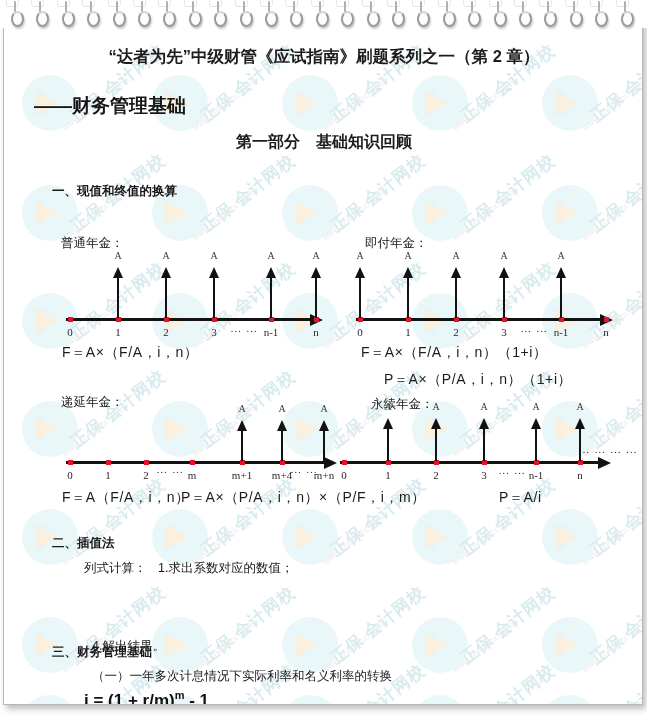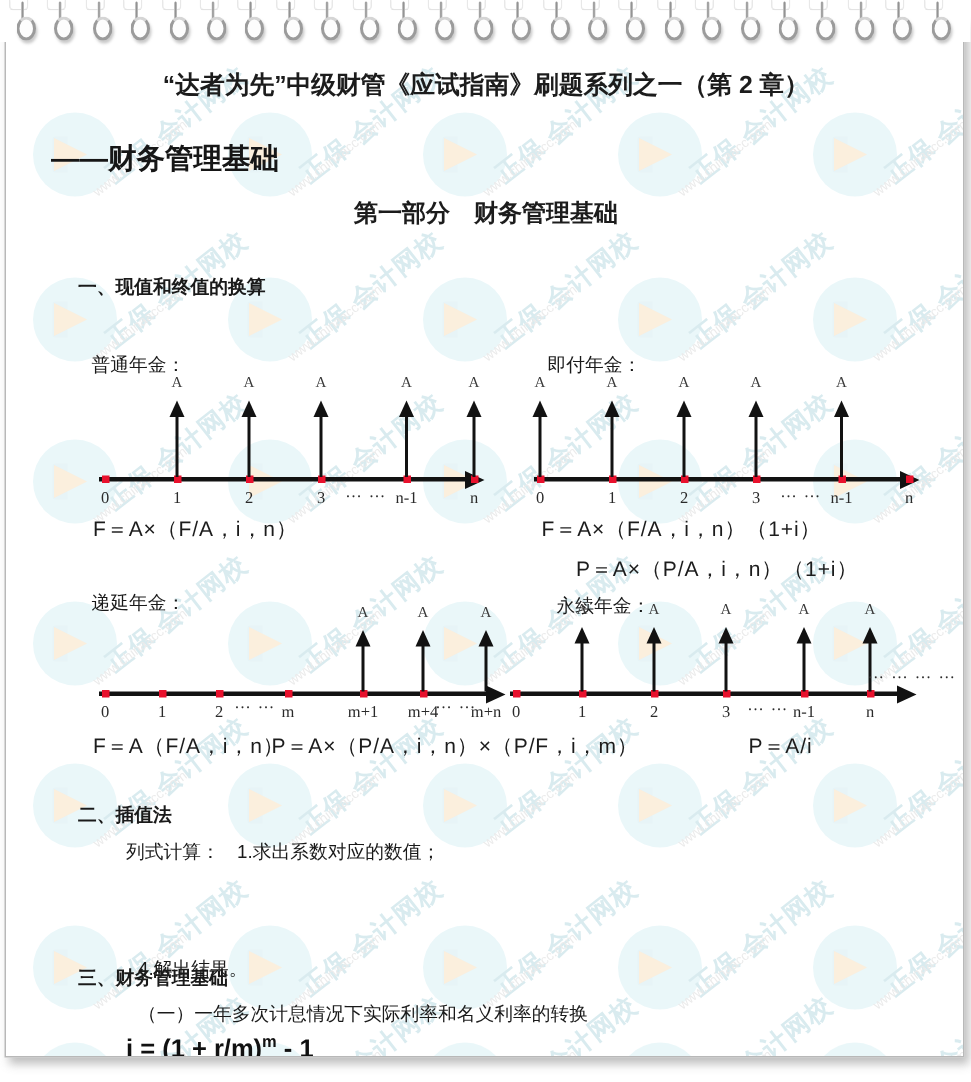--- a/index.html
+++ b/index.html
@@ -553,21 +553,21 @@
           <div class="wm-badge" style="left: 0px; top: 22px;"></div>
           <div class="wm-text-cn" style="left: 44px; top: 56px;">正保 会计网校</div>
           <div class="wm-text-url" style="left: 38px; top: 72px;">www.chinaacc.com</div>
         </div>
       </div>
 
     <div id="content">
 
       <div class="abs" id="doc-title">“达者为先”中级财管《应试指南》刷题系列之一（第 2 章）</div>
       <div class="abs" id="doc-subtitle">——财务管理基础</div>
-      <div class="abs" id="part-title">第一部分　财务管理基础</div>
+      <div class="abs" id="part-title">第一部分　基础知识回顾</div>
 
       <div class="abs section-heading" id="sec1-heading">一、现值和终值的换算</div>
 
       <div class="abs diagram-label" id="label-ordinary">普通年金：</div>
       <div class="abs diagram-label" id="label-due">即付年金：</div>
       <div class="abs diagram-label" id="label-deferred">递延年金：</div>
       <div class="abs diagram-label" id="label-perpetual">永续年金：</div>
 
       <div class="timeline" id="tl-ordinary" style="left:62px;  top:305px; width:258px;">
           <div class="tl-axis" style="width: 245px;"></div>

